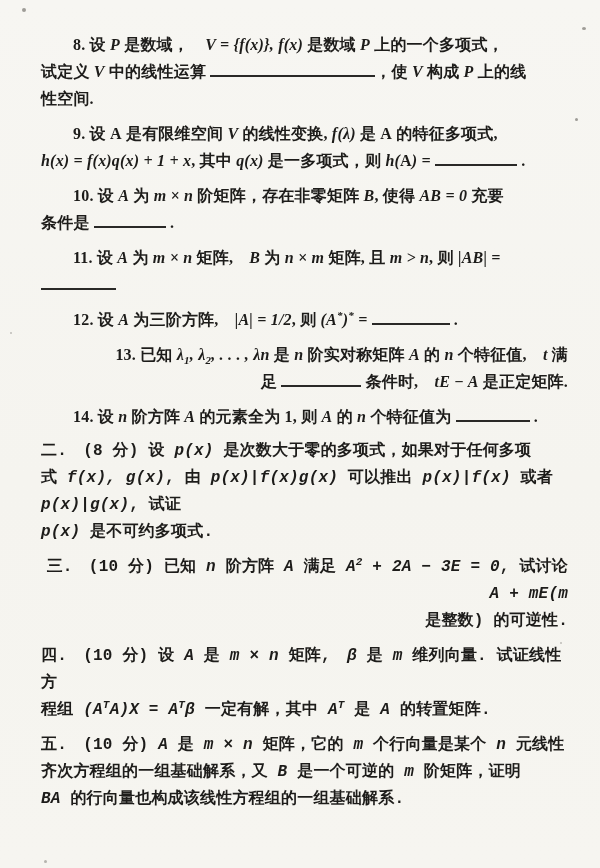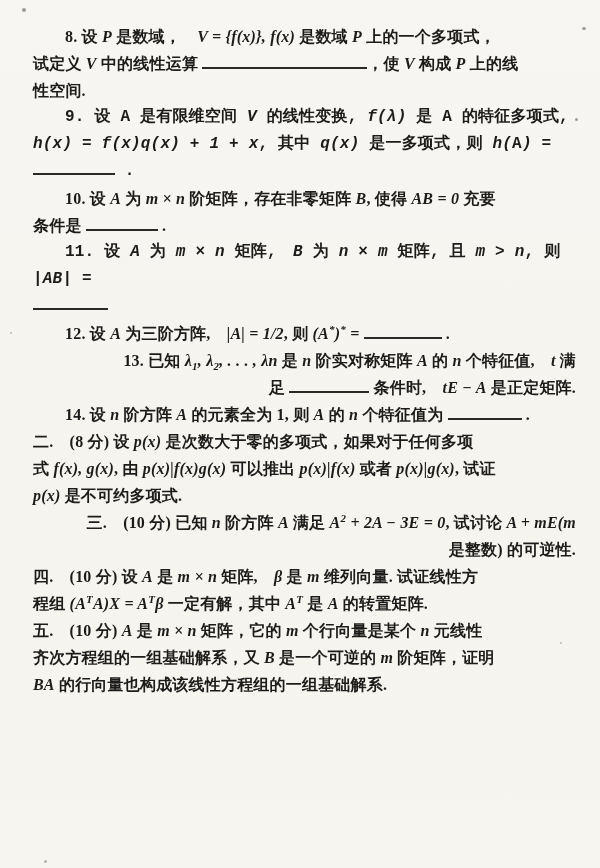--- a/index.html
+++ b/index.html
@@ -15,40 +15,40 @@
     background: linear-gradient(180deg, #f7f6f2 0%, #f5f4ef 55%, #f6f5f0 100%);
     color: #1d1c1a;
   }
   #doc {
     padding: 23px 24px 0 33px;
     font-size: 16px;
     line-height: 27px;
     font-weight: 600;
     letter-spacing: 0.2px;
   }
-  #doc p { margin: 0; }
+  #doc p { margin: 8px; }
   .q   { text-indent: 32px; }
-  .big { text-indent: 0; }
+  .big { text-indent: 0; font-family: Liberation Mono, monospace; }
   .math { font-style: italic; font-weight: 600; }
   .b    { font-style: normal; font-weight: 800; }
   sup.sup, sub.sub {
     font-style: italic; font-weight: 600;
     font-size: 11px; line-height: 0;
   }
   .blank {
     display: inline-block;
     height: 15px;
     border-bottom: 2px solid #2a2927;
     vertical-align: baseline;
   }
   
   [data-name="question-q8"]  { margin-bottom: 10px; }
-  [data-name="question-q9"]  { margin-bottom: 14px; font-family: Liberation Mono, monospace; }
+  [data-name="question-q9"]  { margin-bottom: 14px; }
   [data-name="question-q10"] { margin-bottom: 12px; }
-  [data-name="question-q11"] { margin-bottom: 14px; font-family: Liberation Mono, monospace; }
+  [data-name="question-q11"] { margin-bottom: 14px; }
   [data-name="question-q12"] { margin-bottom: 14px; }
   [data-name="question-q13"] { margin-bottom: 12px; text-align: right; }
   [data-name="question-q14"] { margin-bottom: 44px; }
   [data-name="question-d2"]  { margin-bottom: 27px; }
   [data-name="question-d3"]  { margin-bottom: 46px; text-align: right; }
   [data-name="question-d4"]  { margin-bottom: 36px; }
   
   .speck { position: absolute; background: #55524c; border-radius: 50%; opacity: .55; }
   .s1 { left: 22px;  top: 8px;   width: 4px; height: 4px; }
   .s2 { left: 582px; top: 27px;  width: 4px; height: 3px; }

